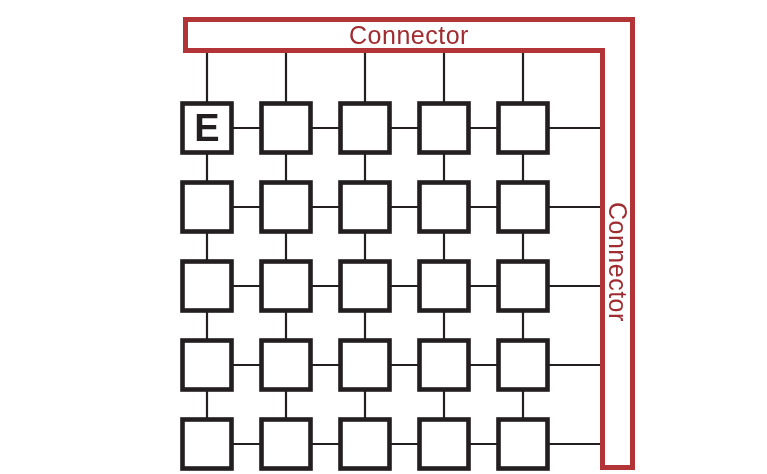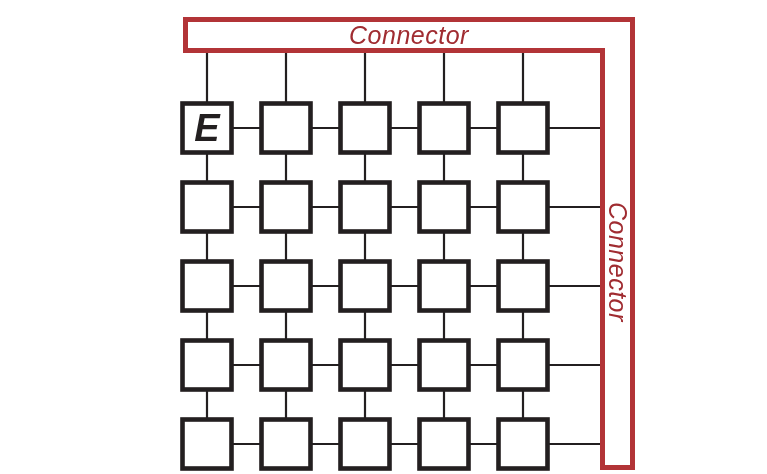--- a/index.html
+++ b/index.html
@@ -7,21 +7,20 @@
     padding: 0;
     background: #ffffff;
     font-family: "Liberation Sans", sans-serif;
   }
   #canvas {
     position: relative;
     width: 767px;
     height: 474px;
     background: #ffffff;
     overflow: hidden;
-    font-style: italic;
   }
   #mesh-svg {
     position: absolute;
     left: 0;
     top: 0;
   }
   .overlay-label {
     position: absolute;
     display: flex;
     align-items: center;

